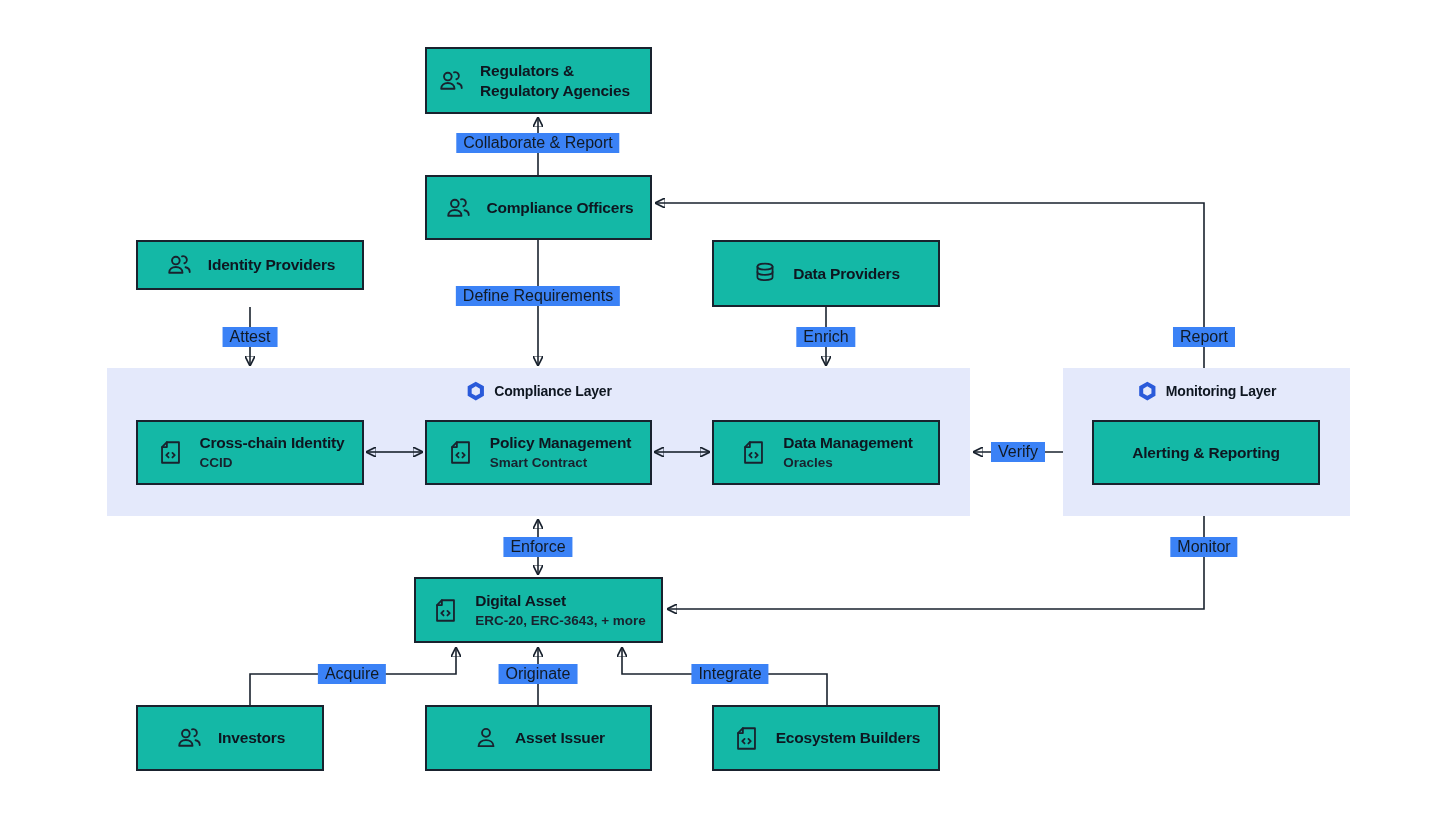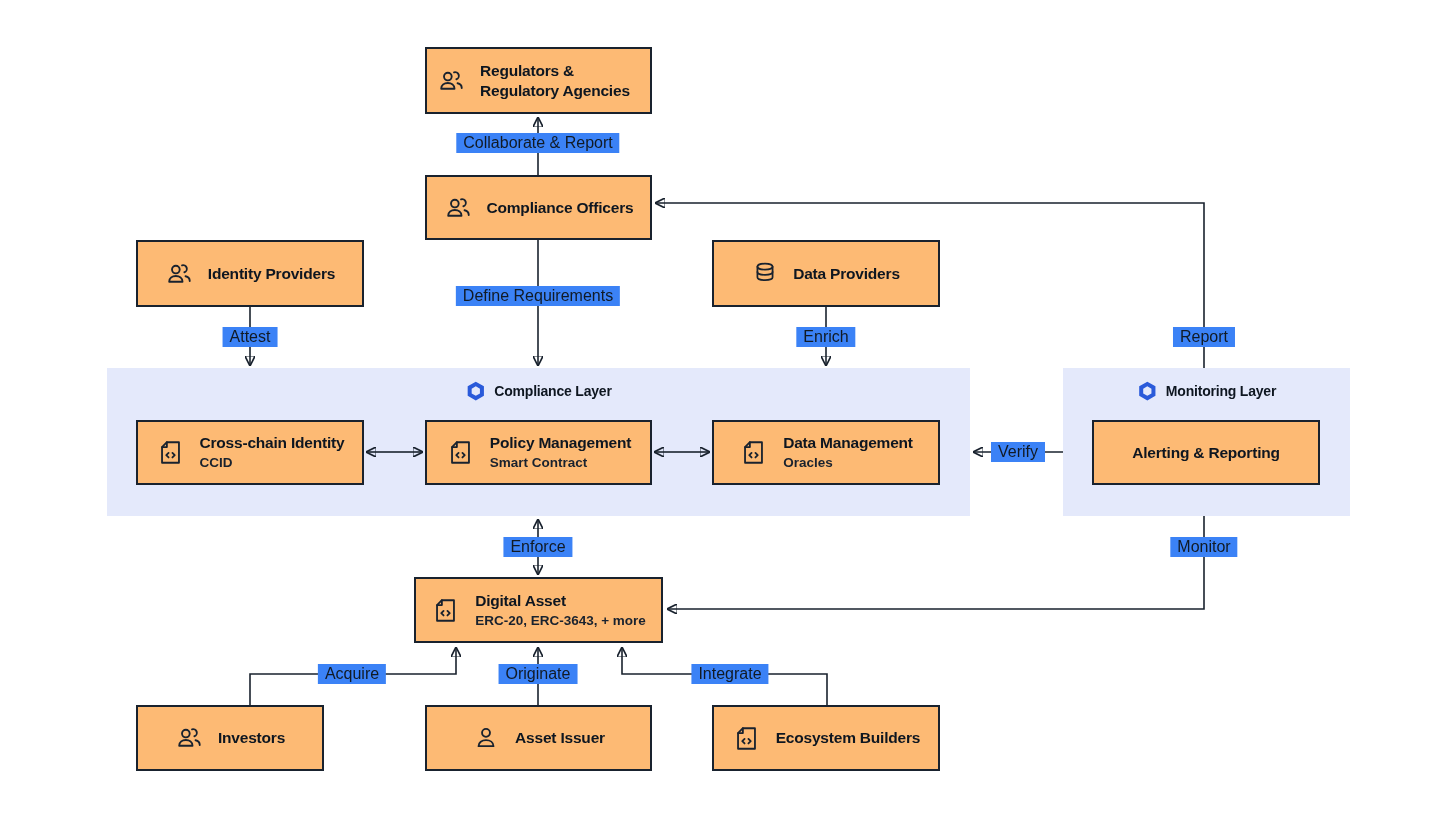--- a/index.html
+++ b/index.html
@@ -8,21 +8,21 @@
     font-family:"Liberation Sans","DejaVu Sans",sans-serif;color:#0e1620;
   }
   .band{position:absolute;background:#e4e9fb;}
   .band-header{
     position:absolute;left:50%;top:13px;transform:translateX(-50%);
     display:flex;align-items:center;gap:9px;white-space:nowrap;
   }
   .band-header .hex{width:20px;height:20px;display:block;}
   .band-title{font-size:14px;font-weight:700;letter-spacing:-0.2px;}
   .node{
-    position:absolute;background:#fdba74;border:2px solid #19222e;box-sizing:border-box;
+    position:absolute;background:#14b8a6;border:2px solid #19222e;box-sizing:border-box;
     display:flex;align-items:center;justify-content:center;gap:15px;padding:0 10px;
   }
   .node .nicon{flex:0 0 auto;display:flex;align-items:center;}
   .node .nicon svg{display:block;}
   .ntxt{display:flex;flex-direction:column;justify-content:center;text-align:left;}
   .ntitle{font-size:15.5px;font-weight:700;letter-spacing:-0.2px;line-height:20px;}
   .nsub{font-size:13.5px;font-weight:700;line-height:18px;margin-top:1px;color:#19222e;}
   .center-title{text-align:center;}
   .edge-label{
     position:absolute;transform:translate(-50%,-50%);background:#3b82f6;
@@ -125,21 +125,21 @@
         <path d="M3.6 18.6 c0-3.1 2.6-4.9 5.7-4.9 s5.7 1.8 5.7 4.9 Z"></path>
         <path d="M14.6 4.6 a3.1 3.1 0 1 1 2 5.9"></path>
         <path d="M17.6 13.9 c2.2 0.5 3.6 2 3.6 4.1"></path>
       </svg>
     </span>
     <div class="ntxt">
       <div class="ntitle">Compliance Officers</div>
     </div>
   </div>
 
-  <div class="node" style="left:136px;top:240px;width:228px;height:67px">
+  <div class="node" style="left:136px;top:240px;width:228px;height:50px">
     <span class="nicon">
       <svg width="28" height="28" viewBox="0 0 24 24" fill="none" stroke="#19222e" stroke-width="1.6" stroke-linecap="round" stroke-linejoin="round">
         <circle cx="9.3" cy="8.2" r="3.3"></circle>
         <path d="M3.6 18.6 c0-3.1 2.6-4.9 5.7-4.9 s5.7 1.8 5.7 4.9 Z"></path>
         <path d="M14.6 4.6 a3.1 3.1 0 1 1 2 5.9"></path>
         <path d="M17.6 13.9 c2.2 0.5 3.6 2 3.6 4.1"></path>
       </svg>
     </span>
     <div class="ntxt">
       <div class="ntitle">Identity Providers</div>

